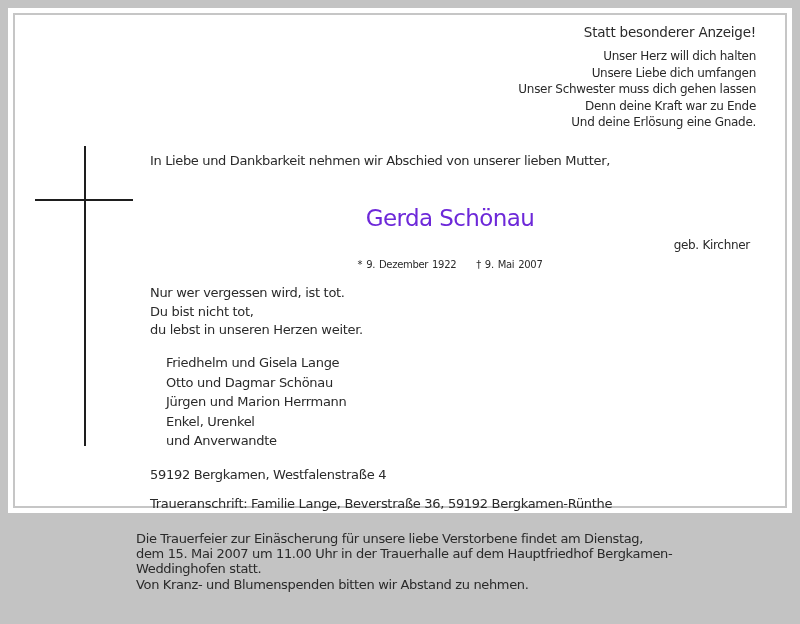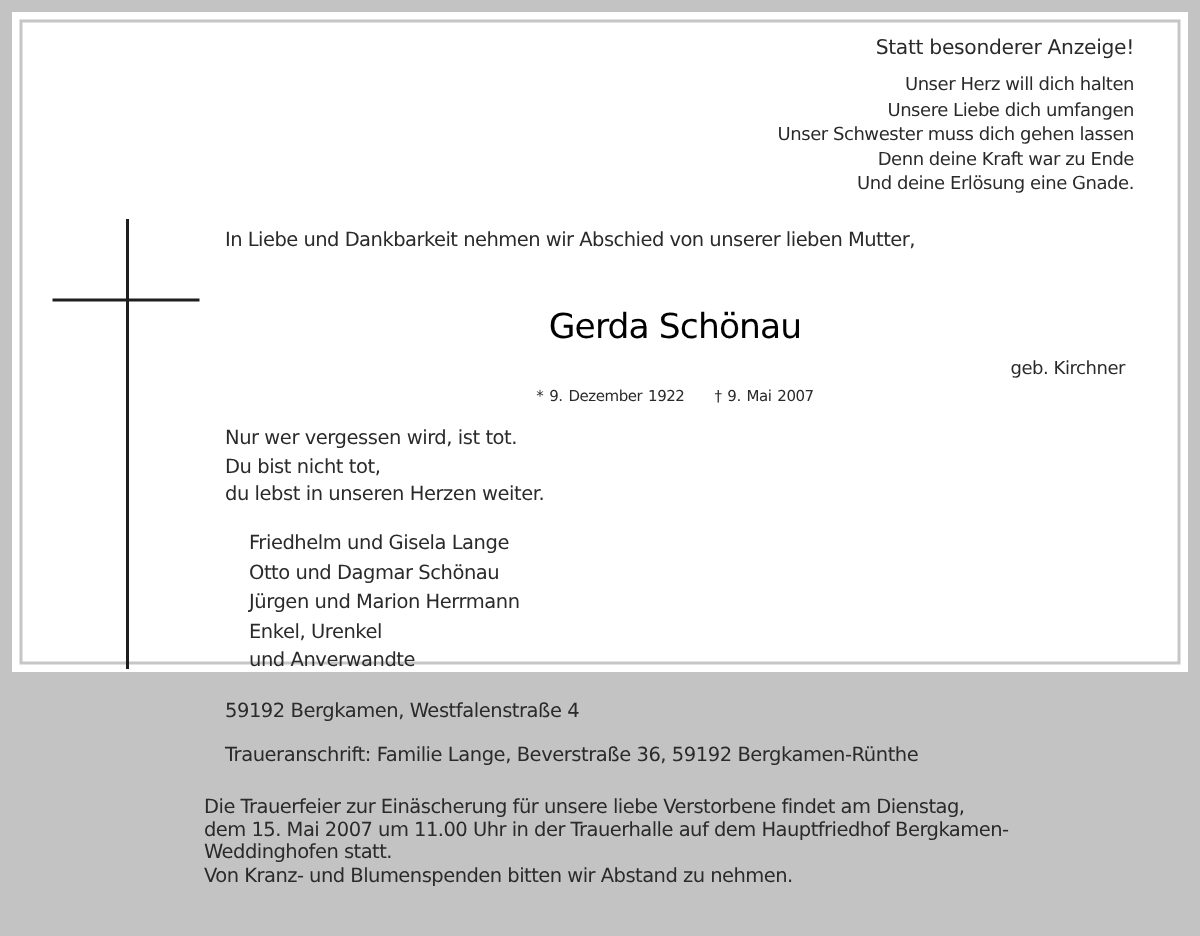--- a/index.html
+++ b/index.html
@@ -4,39 +4,39 @@
 <style>
   html, body { margin: 0; padding: 0; }
   body {
     width: 800px; height: 624px; overflow: hidden;
     background: #c3c3c3;
     font-family: "DejaVu Sans", sans-serif;
     color: #2a2a2a;
     position: relative;
   }
   .sheet {
-    position: absolute; left: 8px; top: 8px; width: 784px; height: 440px;
+    position: absolute; left: 8px; top: 8px; width: 784px; height: 505px;
     background: #ffffff;
   }
   .frame {
     position: absolute; left: 5px; top: 5px; right: 5px; bottom: 5px;
     border: 2px solid #c6c6c6;
   }
   .header-right {
     position: absolute; right: 36px; top: 16px; text-align: right;
   }
   .header-title { font-size: 13.5px; letter-spacing: -0.2px; margin-bottom: 8px; }
   .poem-top { font-size: 12px; line-height: 16.5px; letter-spacing: -0.3px; }
   .intro {
     position: absolute; left: 142px; top: 143px; font-size: 13px;
     line-height: 20px; letter-spacing: -0.35px; white-space: nowrap;
   }
   .name {
     position: absolute; left: 142px; width: 600px; top: 197px; text-align: center;
-    font-size: 23px; letter-spacing: -0.6px; color: #000000;
+    font-size: 23px; letter-spacing: -0.6px; color: #6d28d9;
   }
   .nee {
     position: absolute; left: 142px; width: 600px; top: 230px; text-align: right;
     font-size: 12px; letter-spacing: -0.3px;
   }
   .dates {
     position: absolute; left: 142px; width: 600px; top: 251px; text-align: center;
     font-size: 10px; letter-spacing: -0.3px; word-spacing: 1px;
   }
   .dates .gap { display: inline-block; width: 20px; }

